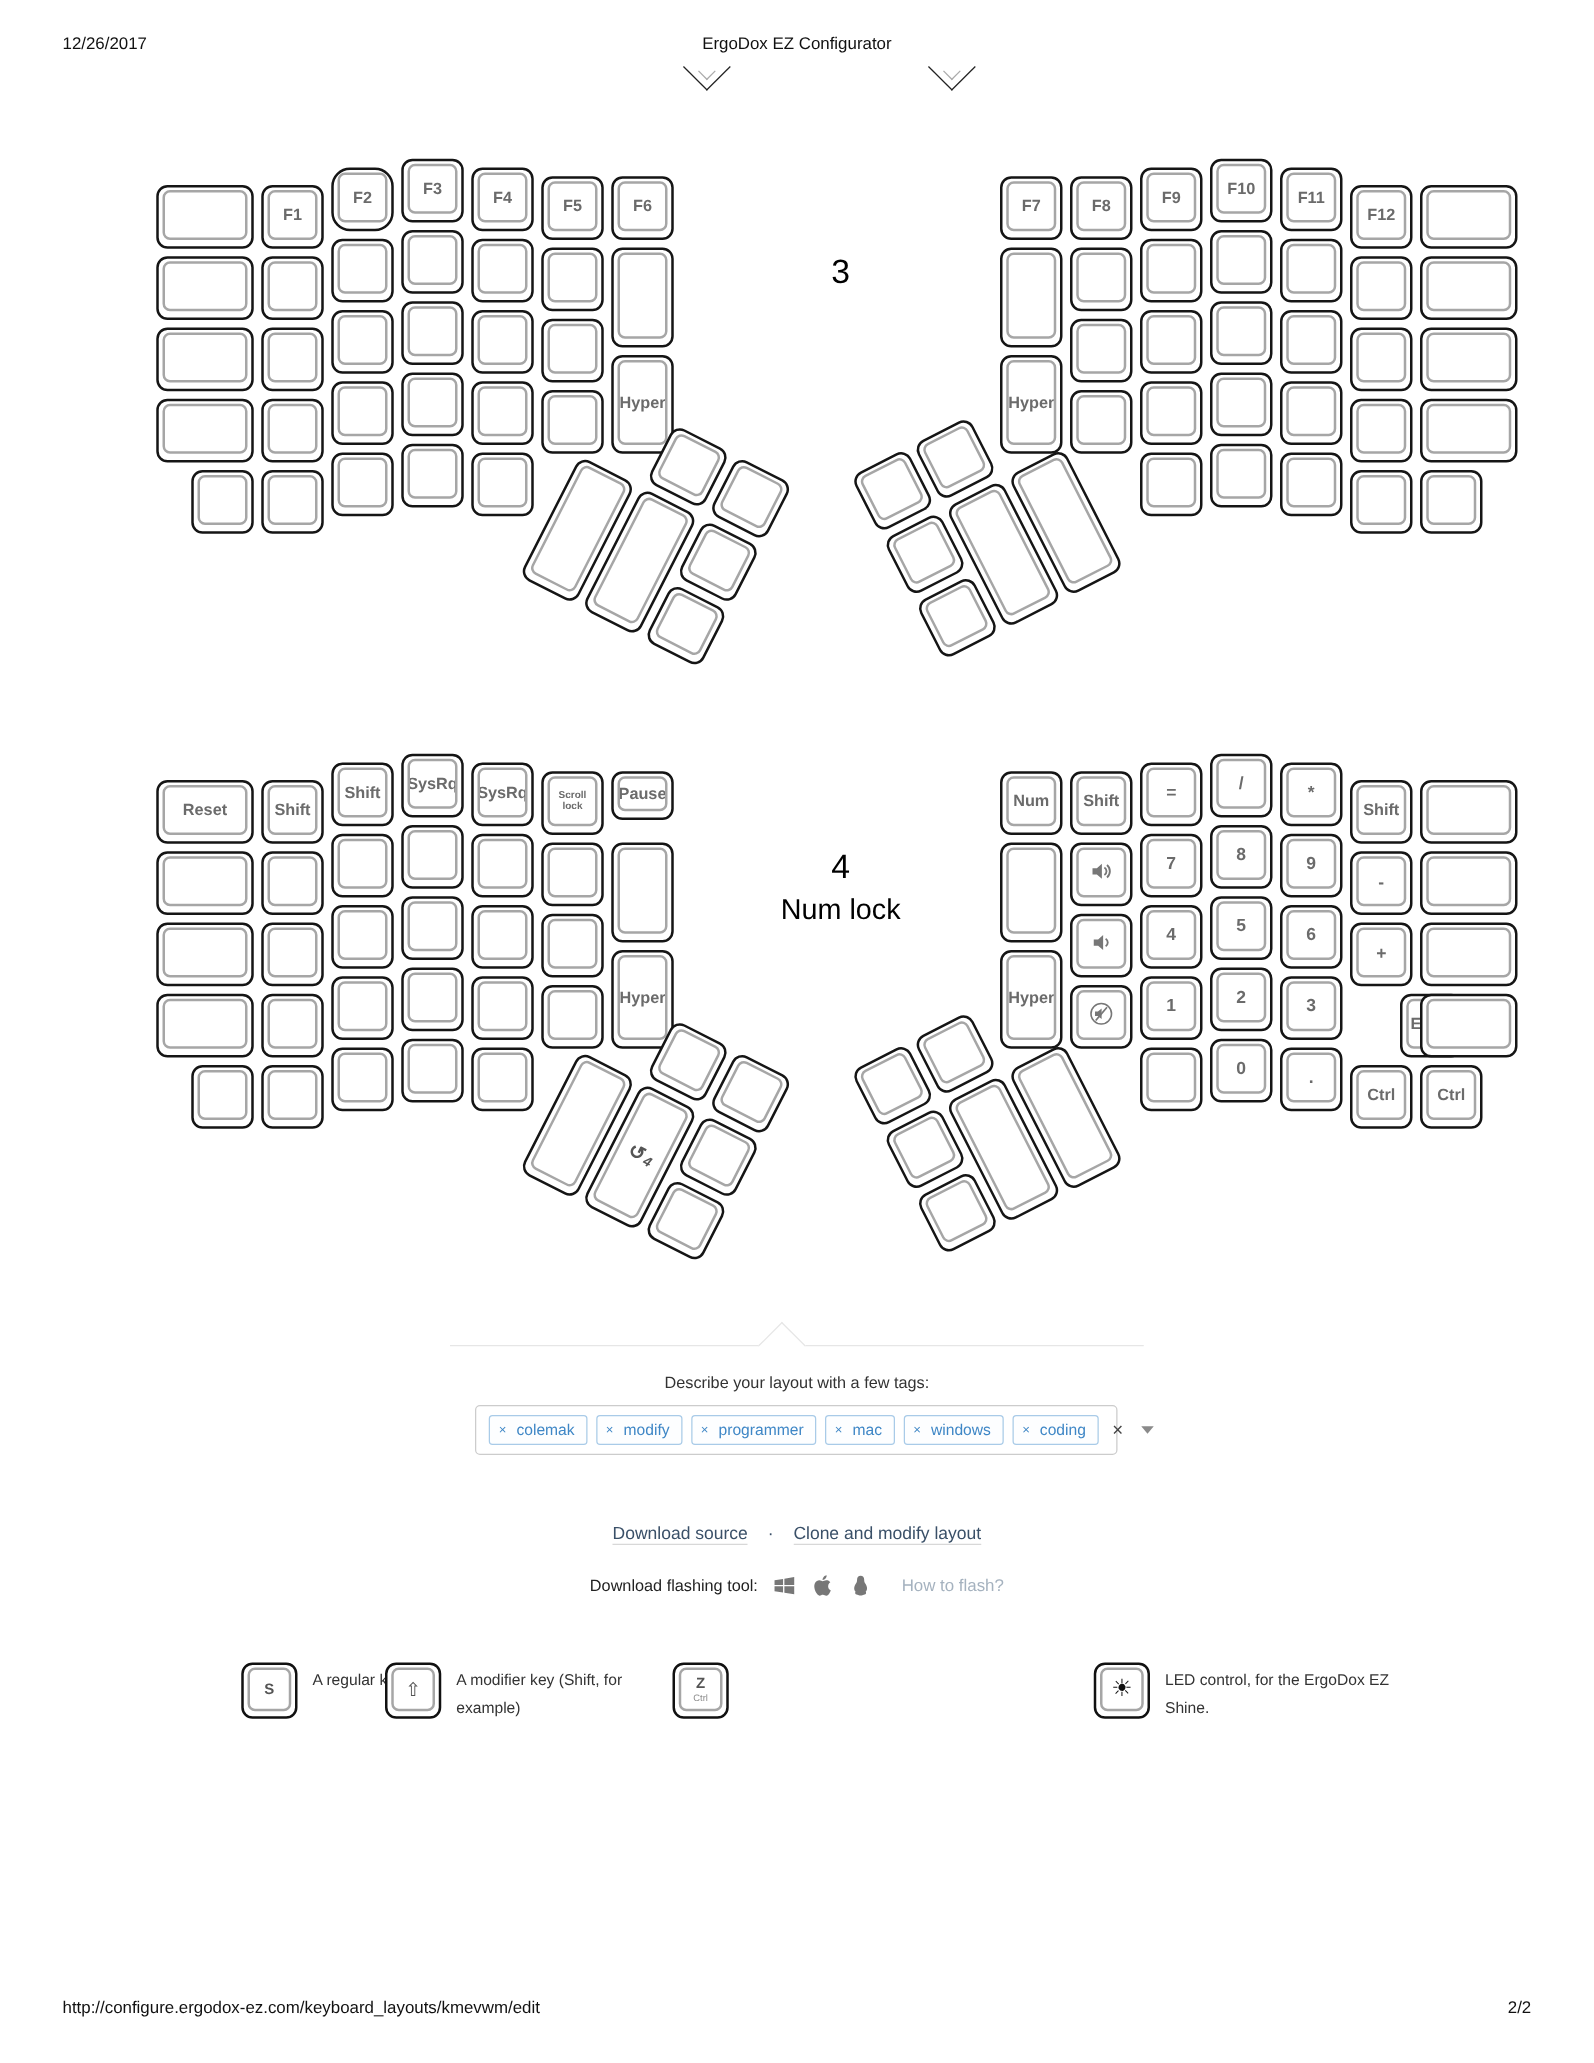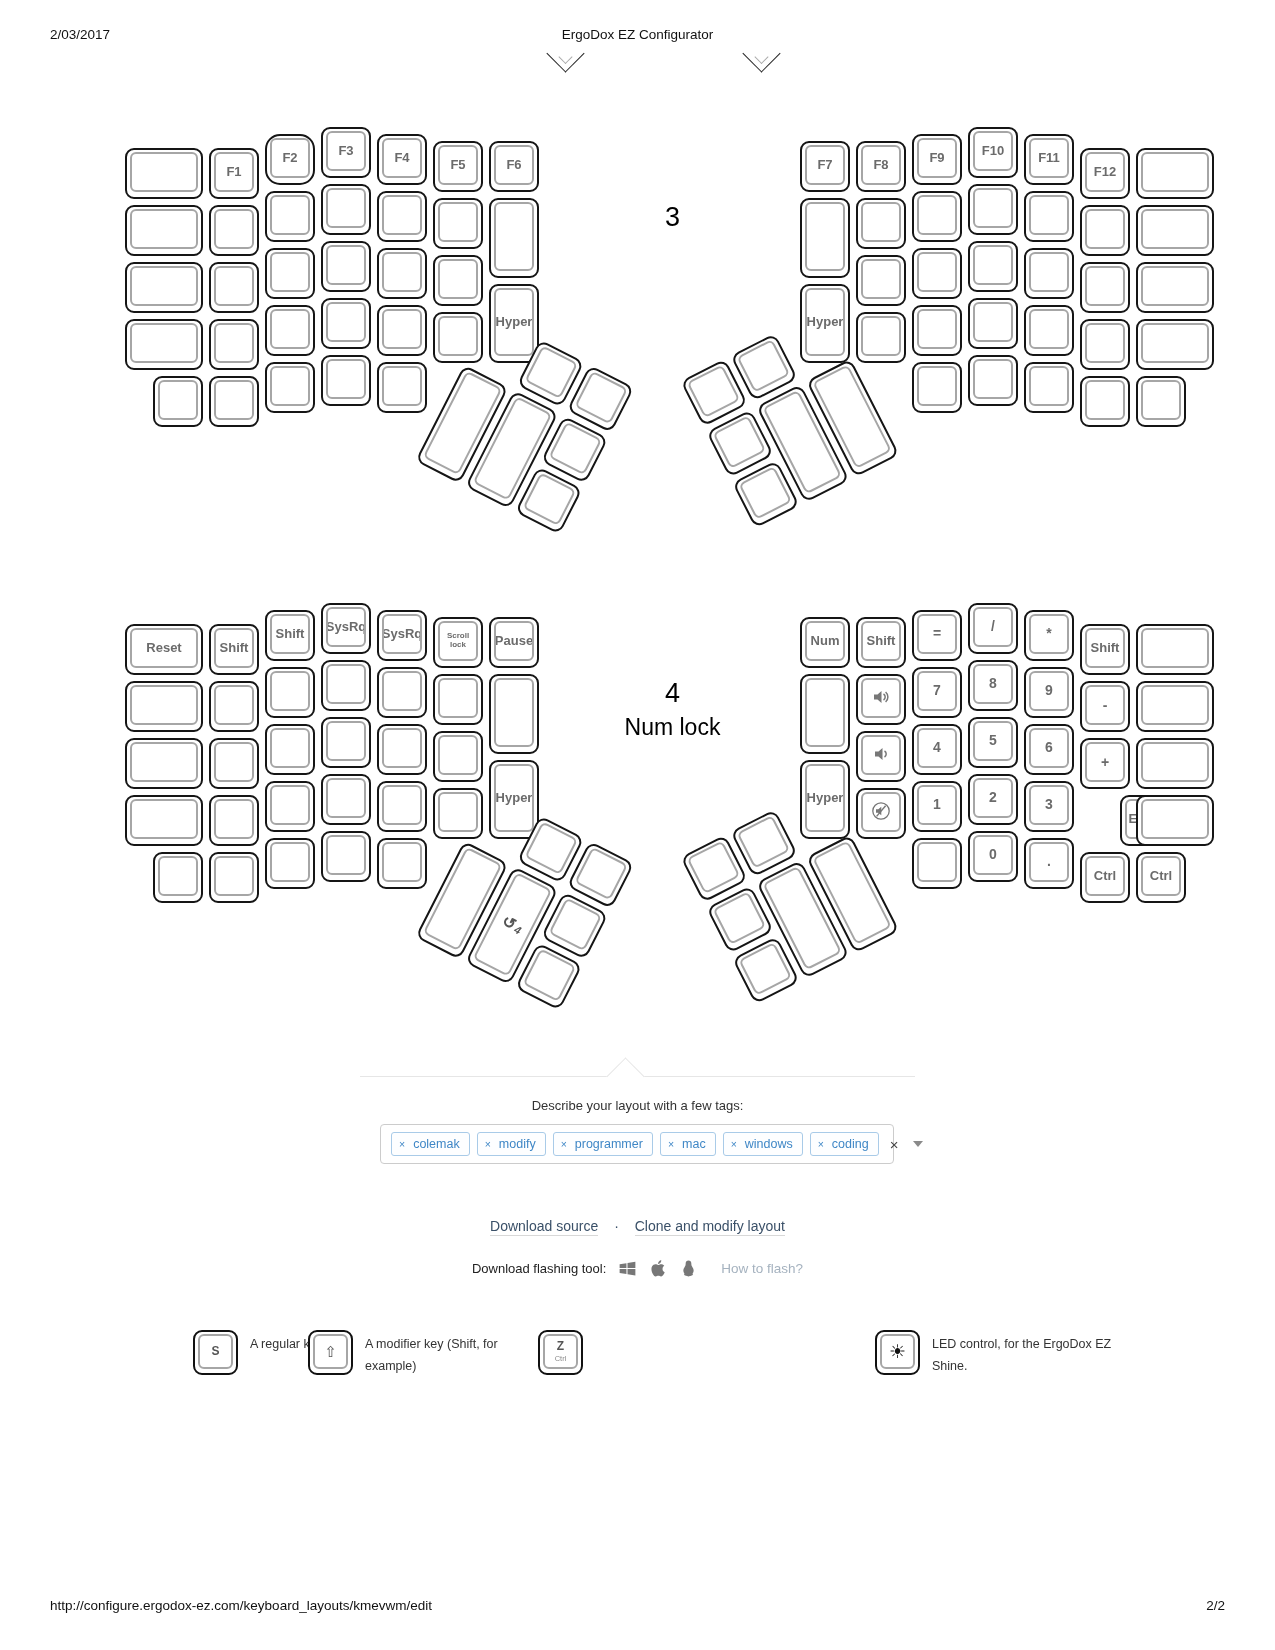--- a/index.html
+++ b/index.html
@@ -74,21 +74,21 @@
   .legend-0{left:193px;} .legend-0 .legend-desc{width:80px;}
   .legend-1{left:308px;} .legend-1 .legend-desc{width:165px;}
   .legend-2{left:538px;} .legend-2 .legend-desc{width:272px;}
   .legend-3{left:875px;} .legend-3 .legend-desc{width:205px;}
 </style>
 </head>
 <body>
 
 <div class="page">
 
-  <div class="header-date">2/03/2017</div>
+  <div class="header-date">12/26/2017</div>
   <div class="header-title">ErgoDox EZ Configurator</div>
 
   <div class="cut-tip" style="left:552px;top:40px;">
       <div class="inner"></div>
     </div>
   <div class="cut-tip" style="left:748px;top:40px;">
       <div class="inner"></div>
     </div>
 
   <div id="keyboards">
@@ -437,21 +437,21 @@
         </div>
         <div class="key" style="left: 308px; top: 71.25px; width: 50px; height: 51px;">
           <div class="cap"></div>
         </div>
         <div class="key" style="left: 308px; top: 128.25px; width: 50px; height: 51px;">
           <div class="cap"></div>
         </div>
         <div class="key" style="left: 308px; top: 185.25px; width: 50px; height: 51px;">
           <div class="cap"></div>
         </div>
-        <div class="key" style="left: 364px; top: 14.25px; width: 50px; height: 51px;">
+        <div class="key" style="left: 364px; top: 14.25px; width: 50px; height: 39px;">
           <div class="cap">
             <span>Pause</span>
           </div>
         </div>
         <div class="key" style="left: 364px; top: 71.25px; width: 50px; height: 79.5px;">
           <div class="cap"></div>
         </div>
         <div class="key" style="left: 364px; top: 156.75px; width: 50px; height: 79.5px;">
           <div class="cap">
             <span>Hyper</span>

